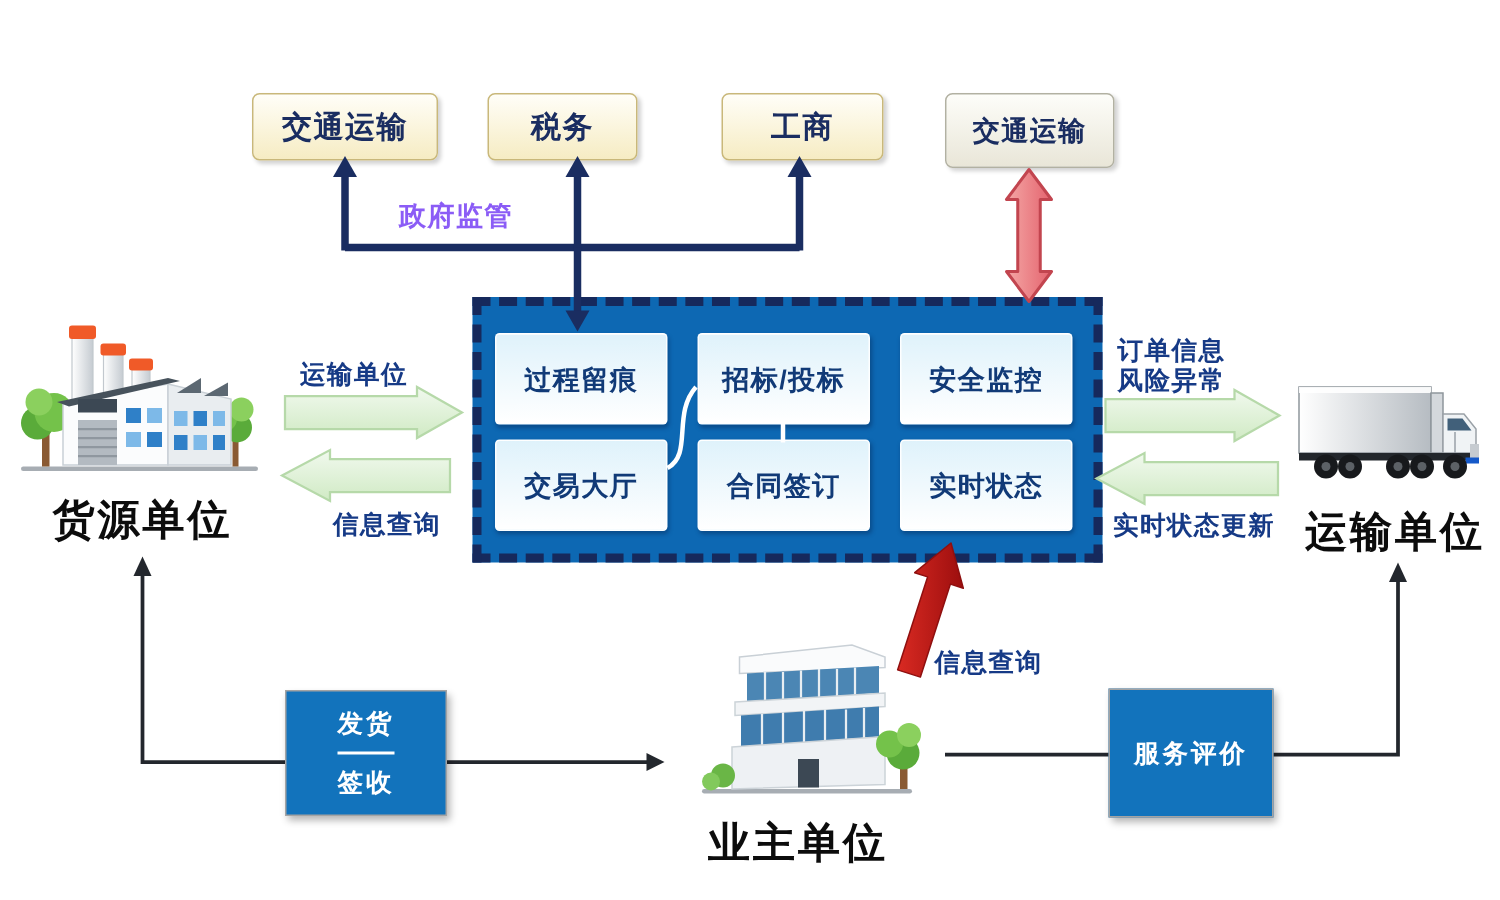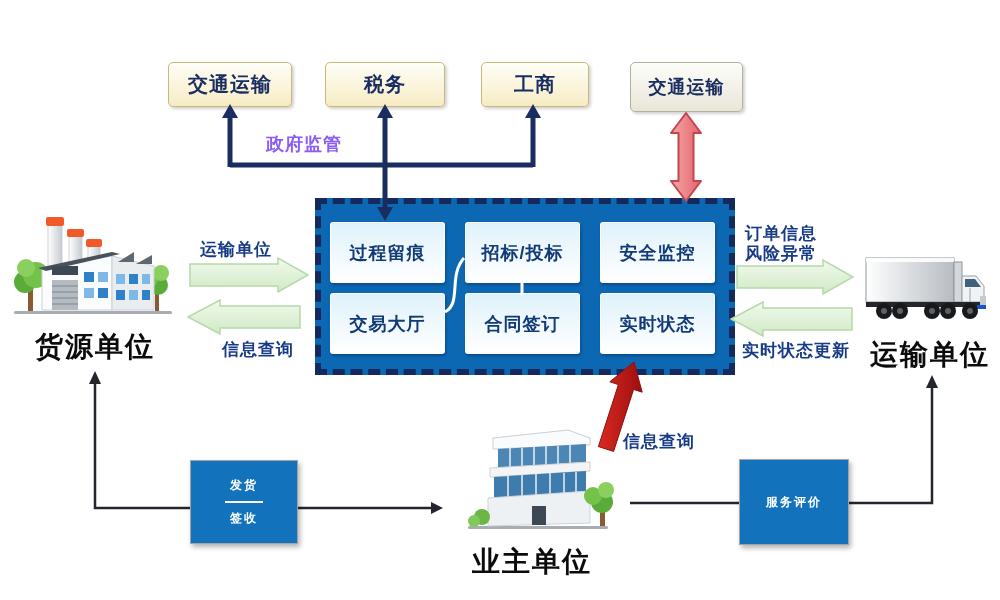--- a/index.html
+++ b/index.html
@@ -49,21 +49,21 @@
   .gov-sup-label { color:#8b5cf6; font-size:18px; }
   .entity-label {
     position:absolute; z-index:4; color:#0c0c0c; font-weight:bold;
     font-size:28px; letter-spacing:2px; white-space:nowrap; text-align:center;
   }
 
   
   .action-box {
     position:absolute; z-index:3; background:#1273bc;
     border:1px solid #a3a3a3; box-shadow:2px 3px 5px rgba(0,0,0,0.3);
-    color:#ffffff; font-weight:bold; font-size:12px; letter-spacing:2px;
+    color:#ffffff; font-weight:bold; font-size:17px; letter-spacing:2px;
     display:flex; flex-direction:column; align-items:center; justify-content:center;
   }
   .action-box .divider { width:38px; height:2px; background:#ffffff; margin:7px 0; }
 
   .illus { position:absolute; z-index:2; }
 </style>
 </head>
 <body>
 
 <div id="canvas">
@@ -77,21 +77,21 @@
 
     <g stroke="#23272d" stroke-width="2.5" fill="none">
       <polyline points="630,503 932,503 932,385"></polyline>
     </g>
     <polygon points="932,375 926,388 938,388" fill="#23272d"></polygon>
   </svg>
 
   <div class="gov-box" style="left:168px;top:62px;width:124px;height:45px;">
     <span>交通运输</span>
   </div>
-  <div class="gov-box" style="left:325px;top:62px;width:120px;height:45px;">
+  <div class="gov-box" style="left:325px;top:62px;width:100px;height:45px;">
     <span>税务</span>
   </div>
   <div class="gov-box" style="left:481px;top:62px;width:108px;height:45px;">
     <span>工商</span>
   </div>
   <div class="gov-box finance-box" style="left:630px;top:62px;width:113px;height:50px;">
     <span>交通运输</span>
   </div>
 
   <div class="flow-label gov-sup-label" style="left:266px;top:132px;">政府监管</div>

